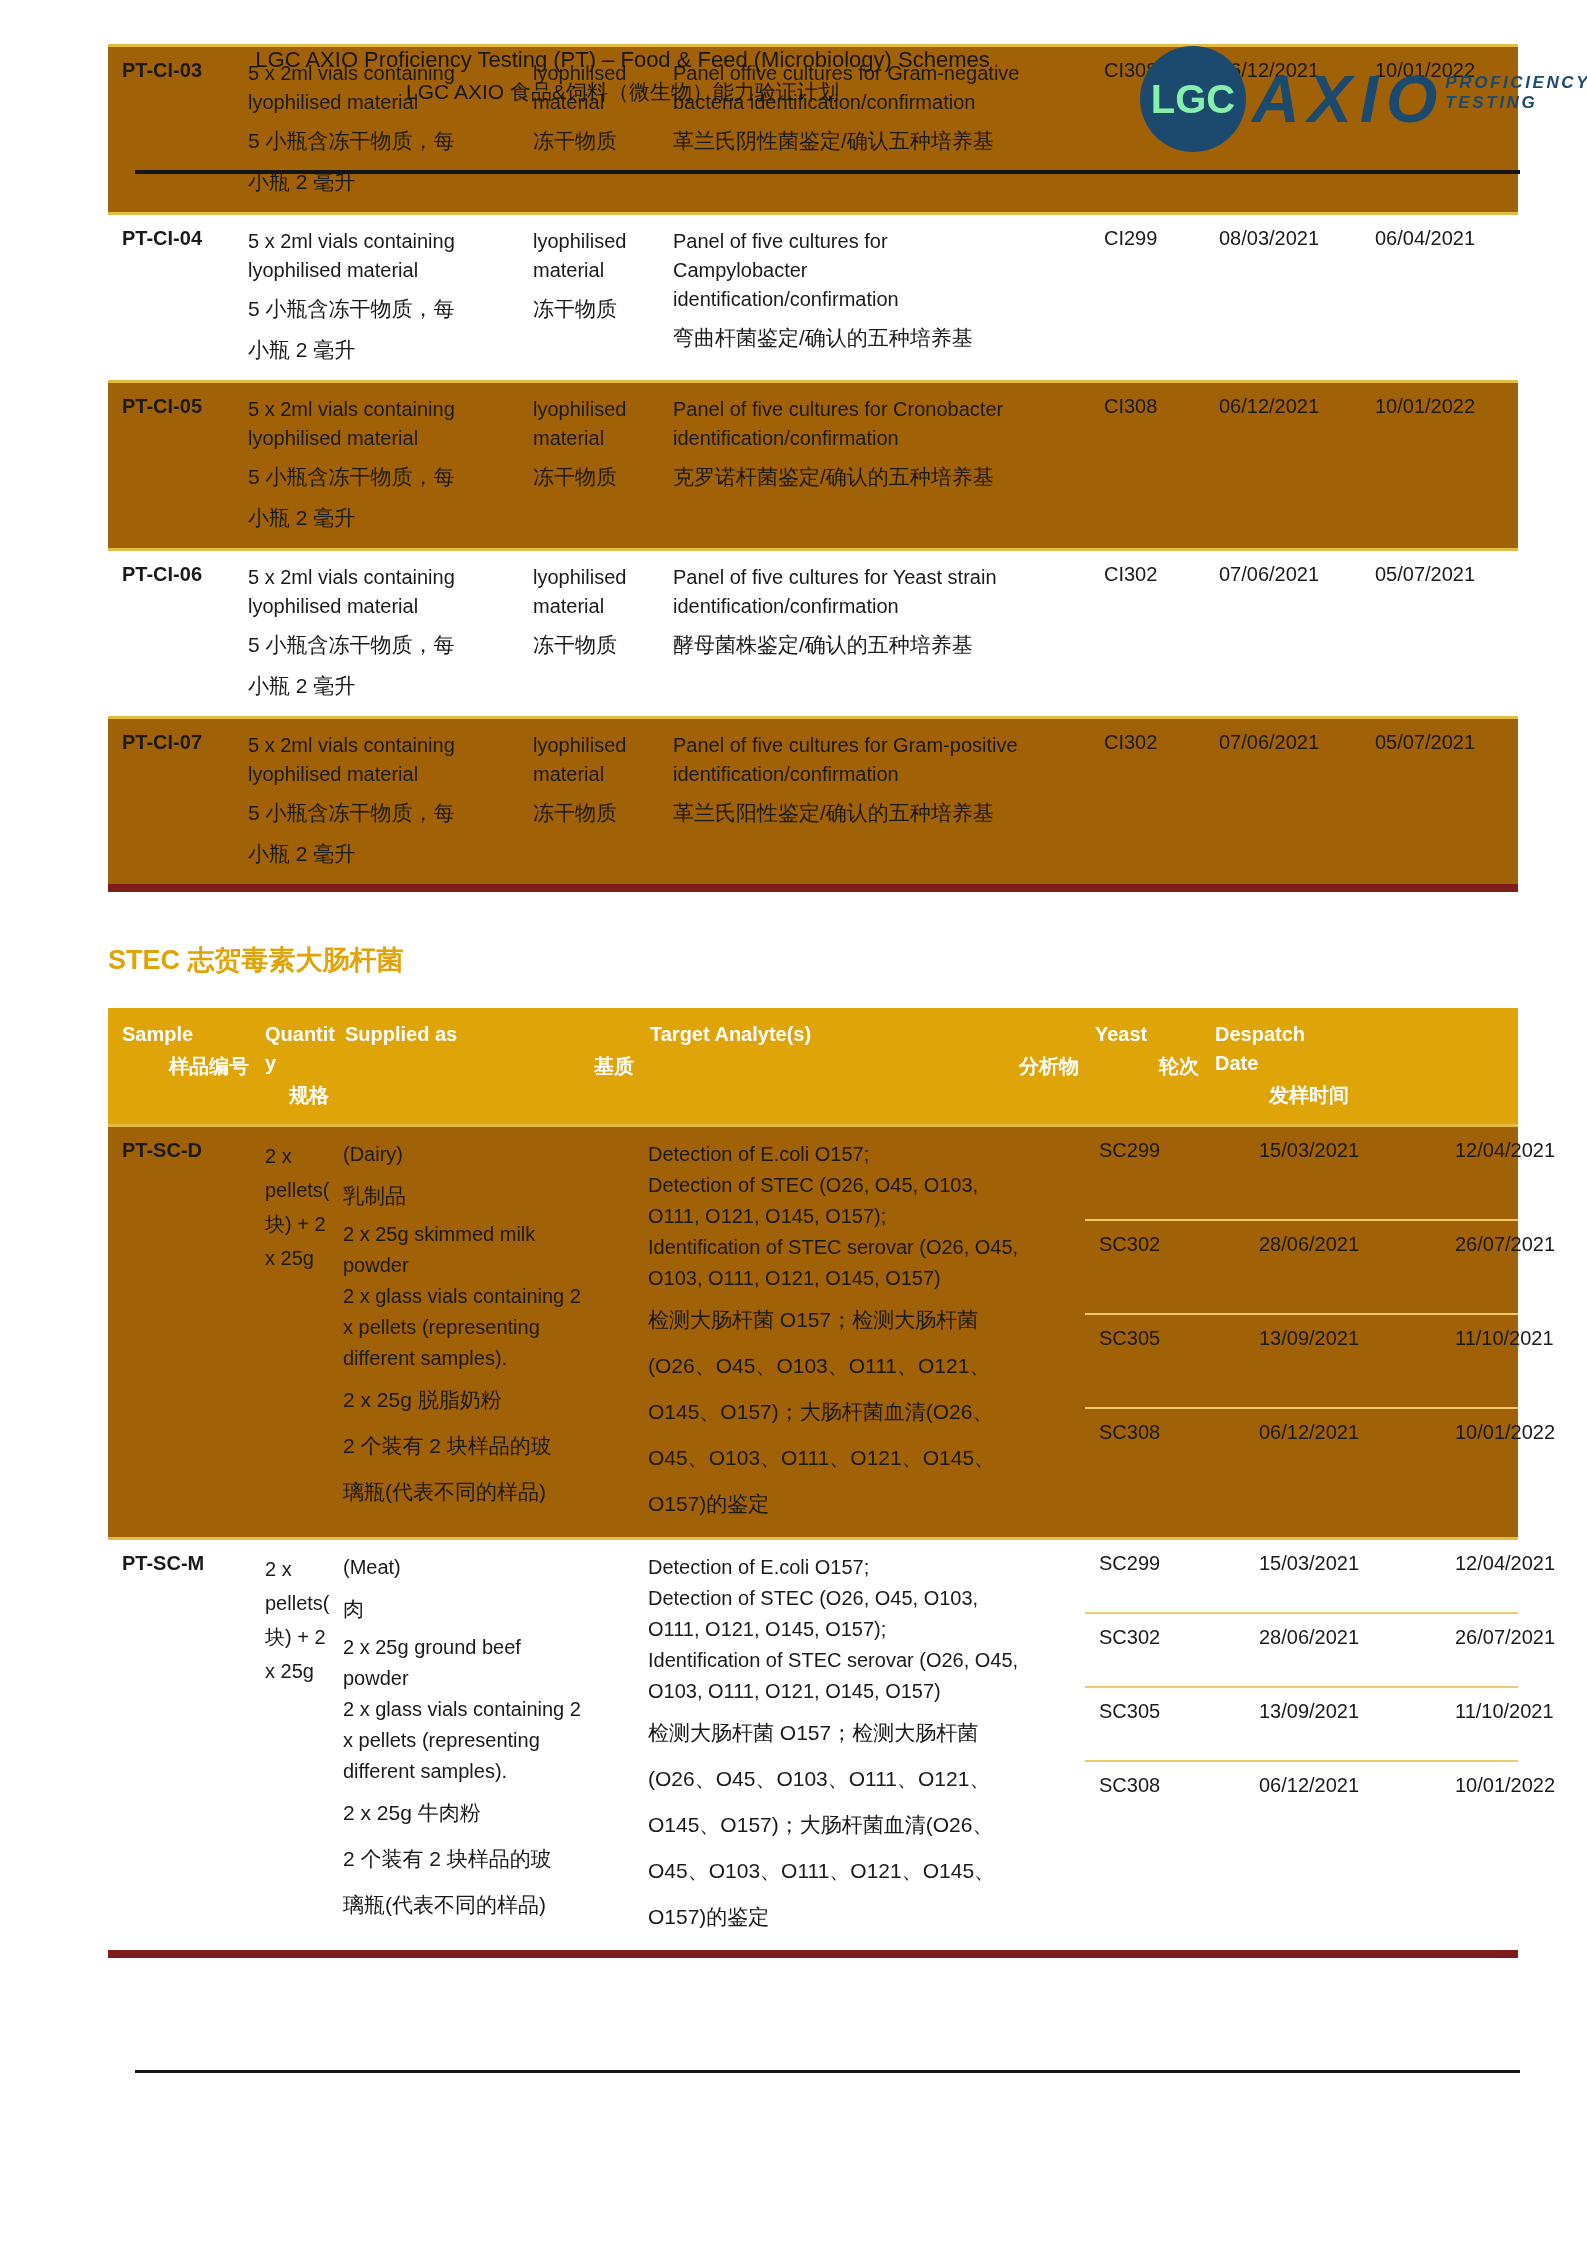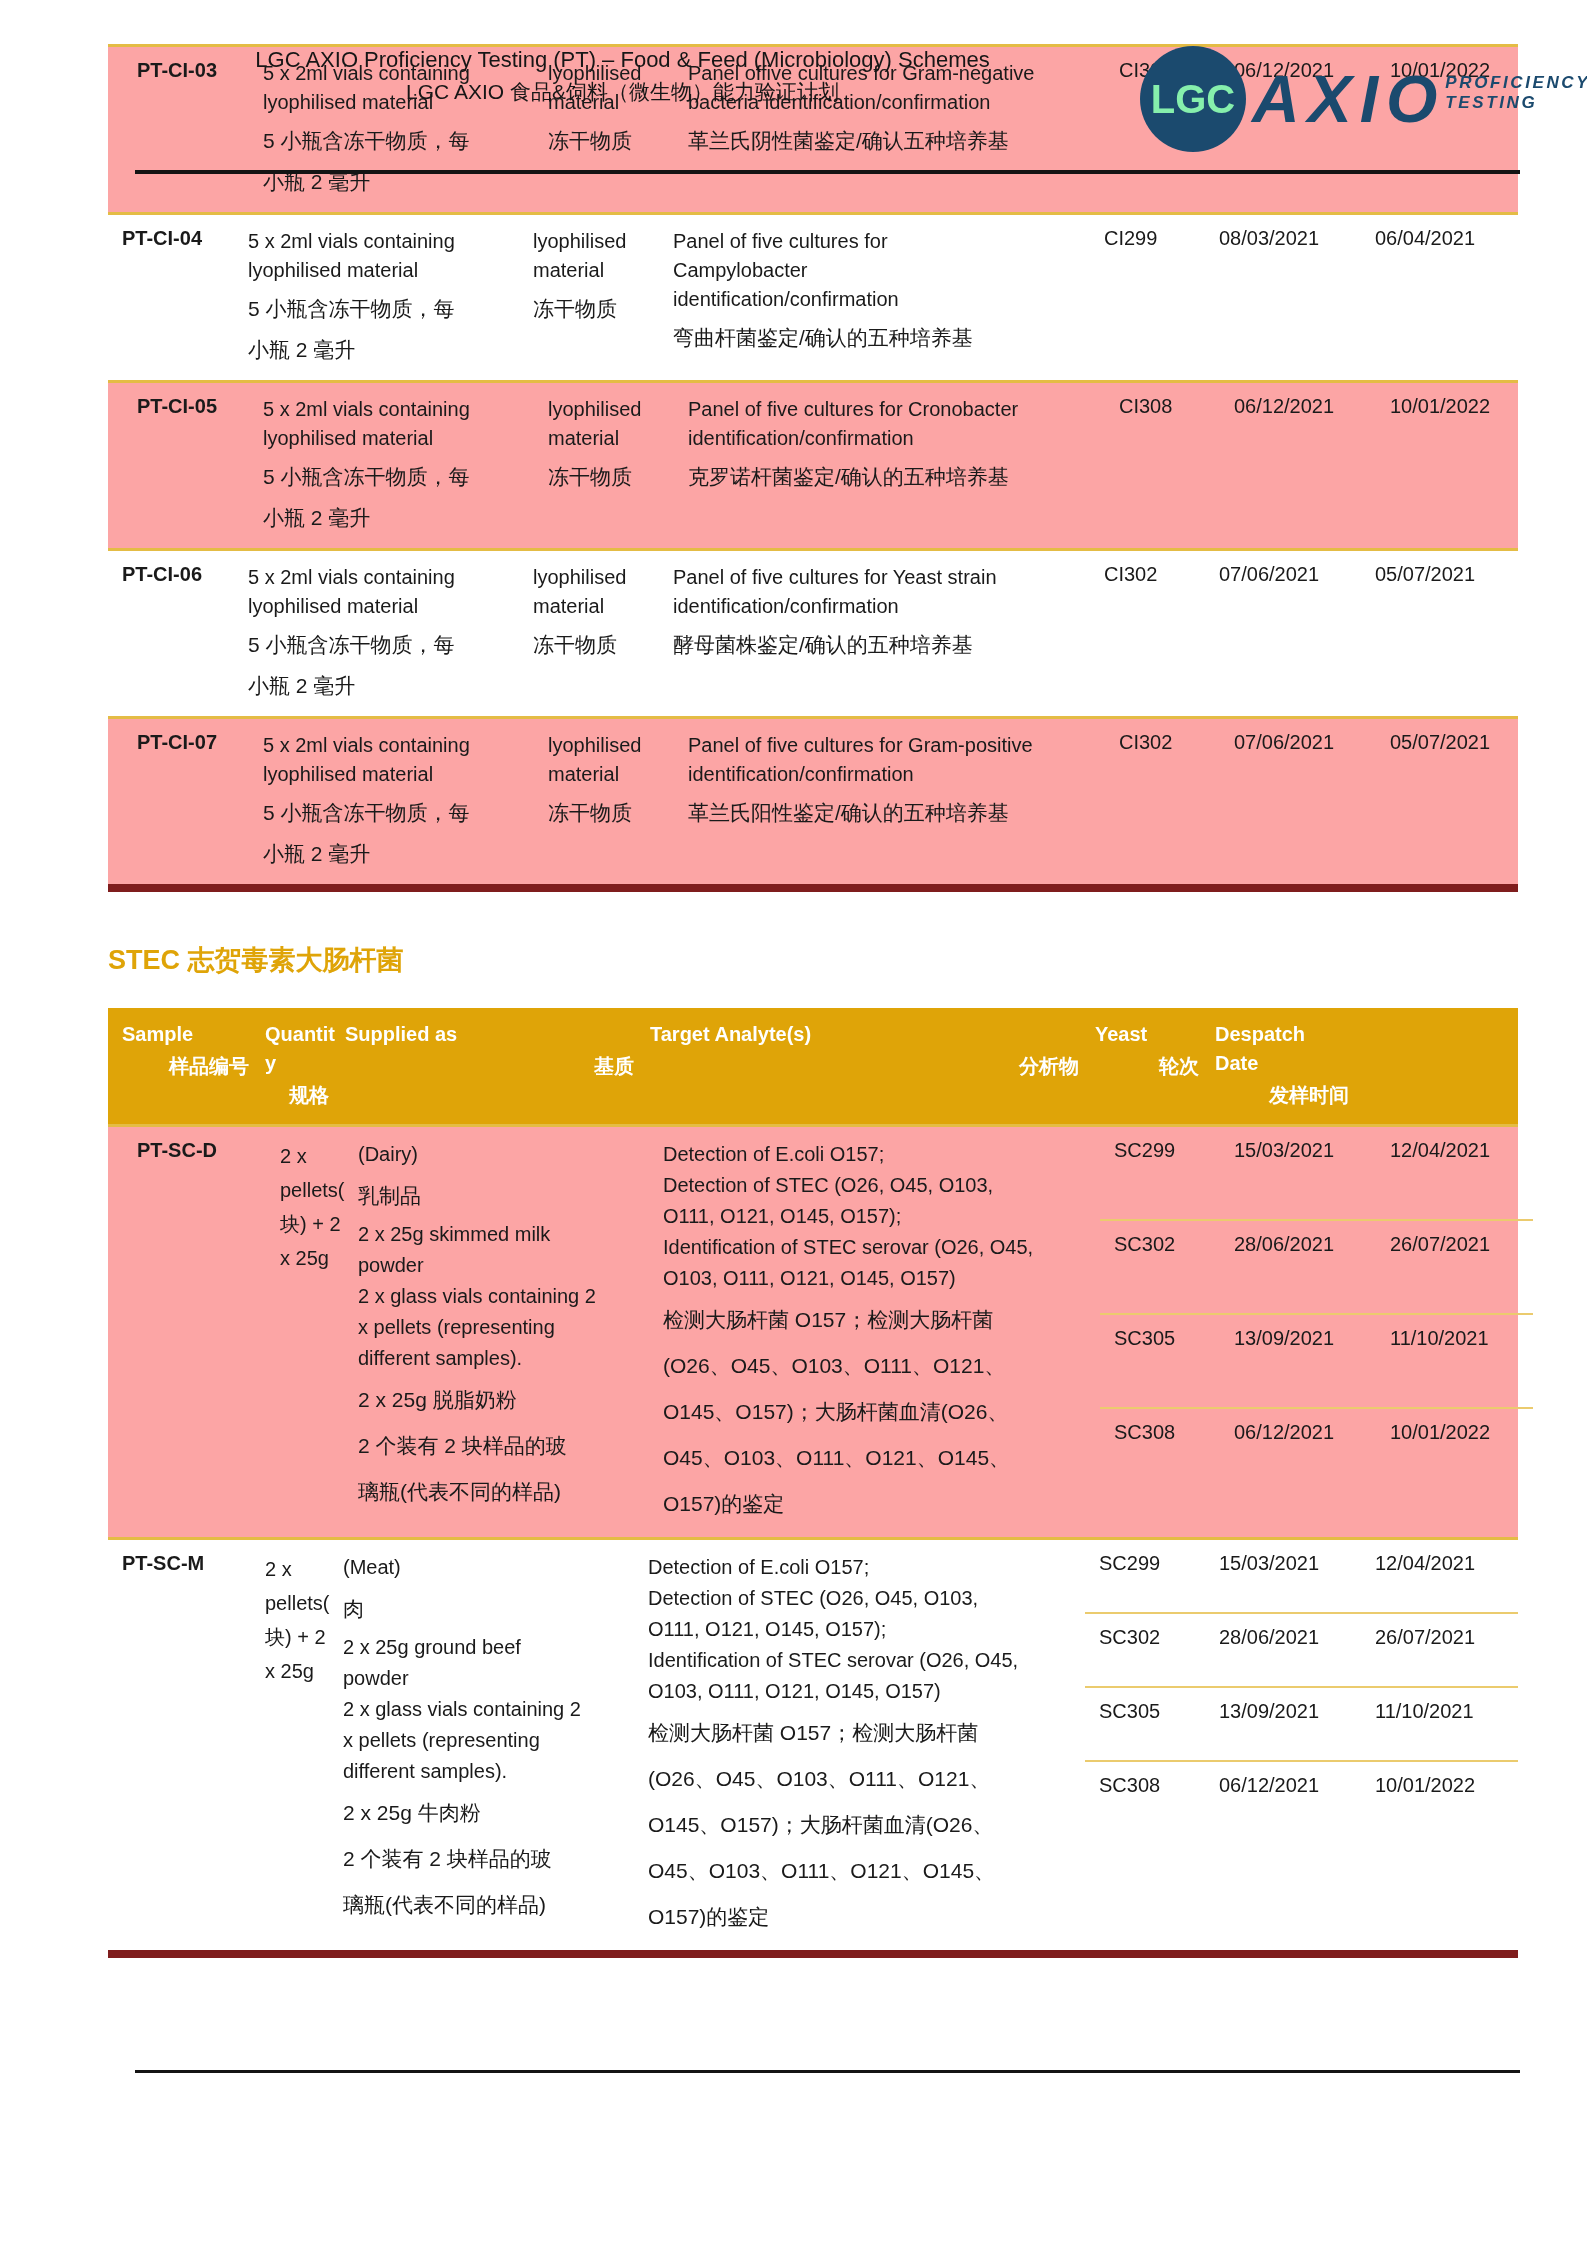--- a/index.html
+++ b/index.html
@@ -17,21 +17,21 @@
                  font-weight:bold; font-size:40px; letter-spacing:0px; flex:none; margin-right:6px; }
   .logo-text { display:flex; flex-direction:row;font-style:italic; }
   .logo-axio { font-size:66px; font-weight:800; color:#1B4A6E; letter-spacing:8px; line-height:60px; }
   .logo-tagline { font-size:17px; font-weight:bold; color:#1B4A6E; letter-spacing:2.6px; margin-top:4px; }
 
   .header-rule { position:absolute; left:135px; top:170px; width:1385px; height:4px; background:#141414; }
 
   
   .tbl { width:1410px; margin-left:108px; }
   .row { display:grid; border-top:3px solid #E4BC45; }
-  .row.cream { background:#fca5a5;padding-left:15px; }
+  .row.cream { background:#a16207; }
   .row.white { background:#ffffff; }
   .tbl .row:last-child { border-bottom:8px solid #7f1d1d; }
   .cell { padding:12px 8px 10px 8px; }
   .en { font-size:20px; line-height:29px; white-space:pre-line; }
   .cn { font-size:21px; line-height:41px; white-space:pre-line; margin-top:3px; }
 
   
   .ci-table { margin-top:44px; }
   .ci-row { grid-template-columns:132px 285px 140px 425px 115px 150px 163px; min-height:140px; }
   .c-sample { padding-left:14px; font-size:20px; font-weight:bold; }
@@ -48,21 +48,21 @@
   .hcell { padding:12px 6px 12px 10px; }
   .hcell.first { padding-left:14px; }
   .h-en { font-size:20px; font-weight:bold; line-height:29px; white-space:pre-line; }
   .h-cn { font-size:20px; font-weight:bold; line-height:34px; white-space:pre-line;text-align:right; }
 
   .sc-row { grid-template-columns:147px 80px 305px 445px 433px; }
   .q-lines { font-size:20px; line-height:34px; white-space:pre-line; padding-left:2px; }
   .sc-row .en { line-height:31px; }
   .sc-row .cn { line-height:46px; }
   .c-rounds { padding:0; }
-  .subrow { display:grid; grid-template-columns:120px 150px 163px; }
+  .subrow { display:grid; grid-template-columns:120px 150px 163px;gap:40px; }
   .subrow > div { padding-top:12px; font-size:20px; }
   .sub-round { padding-left:14px; }
   .sub-despatch { padding-left:14px; }
   .sub-reporting { padding-left:20px; }
   .subrow + .subrow { border-top:2px solid #EBCB6E; }
   .sc-d .subrow { height:92px; }
   .sc-m .subrow { height:72px; }
 
   .footer-rule { position:absolute; left:135px; top:2070px; width:1385px; height:3px; background:#141414; }
 </style>

